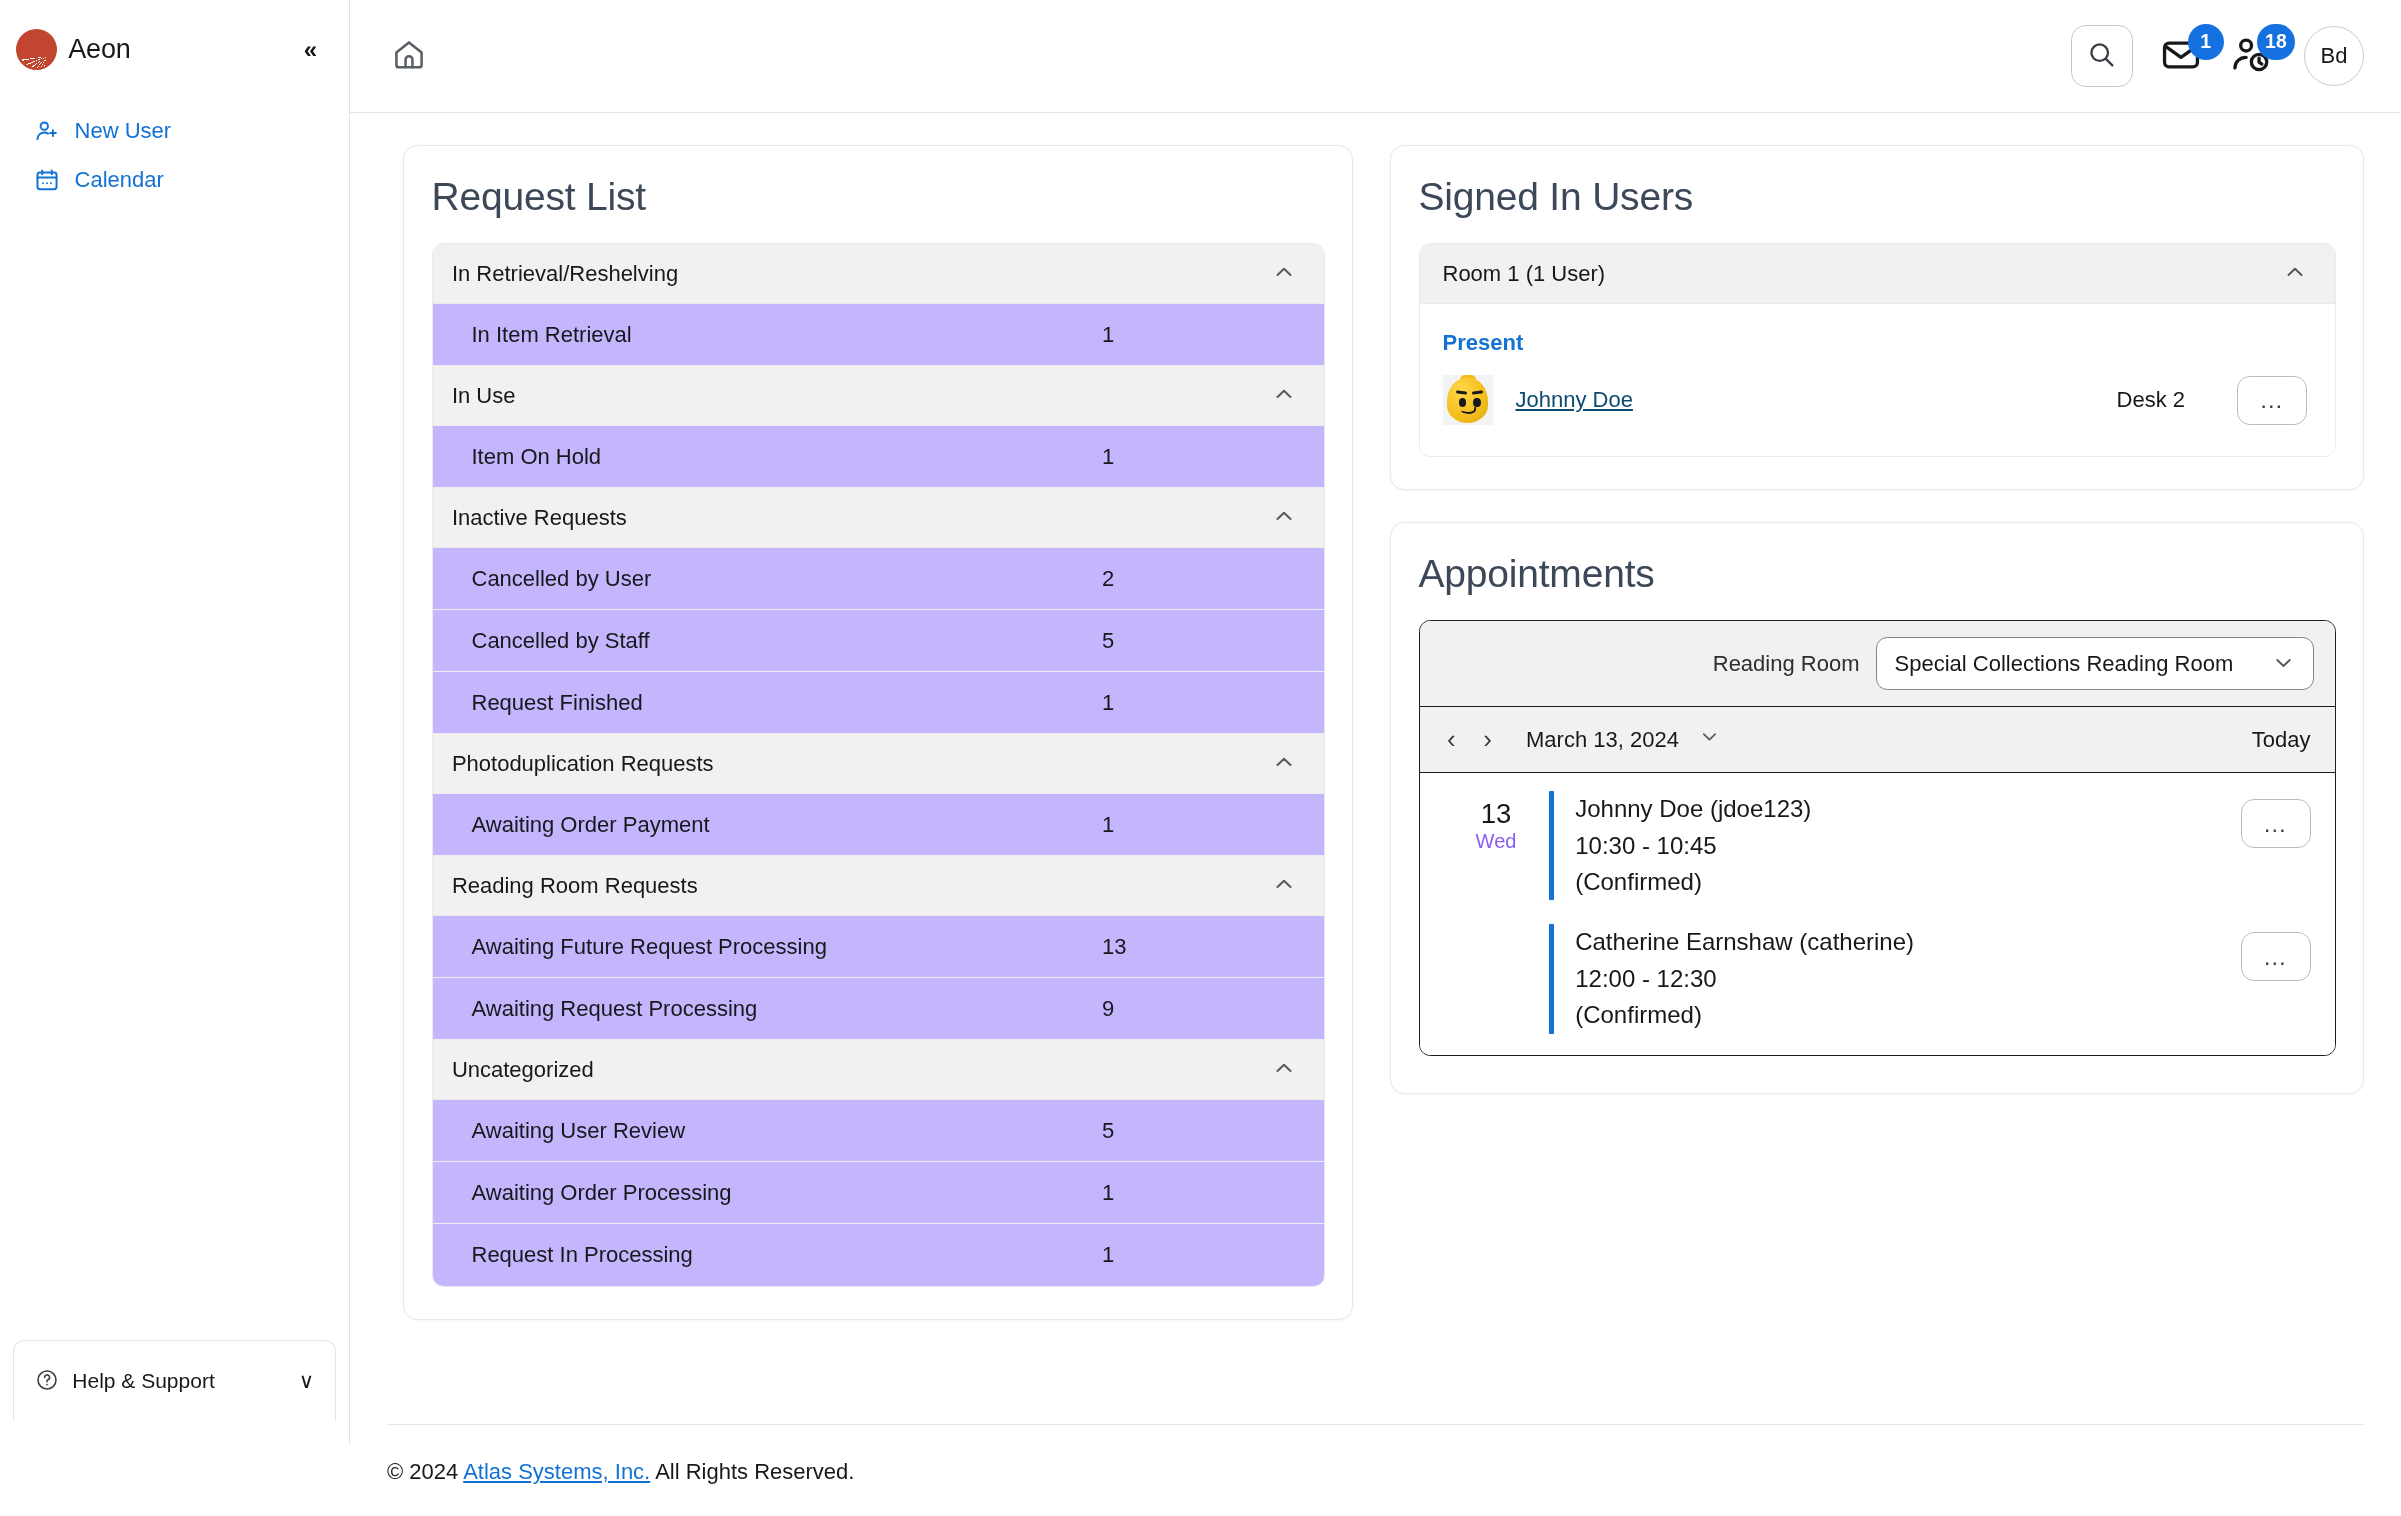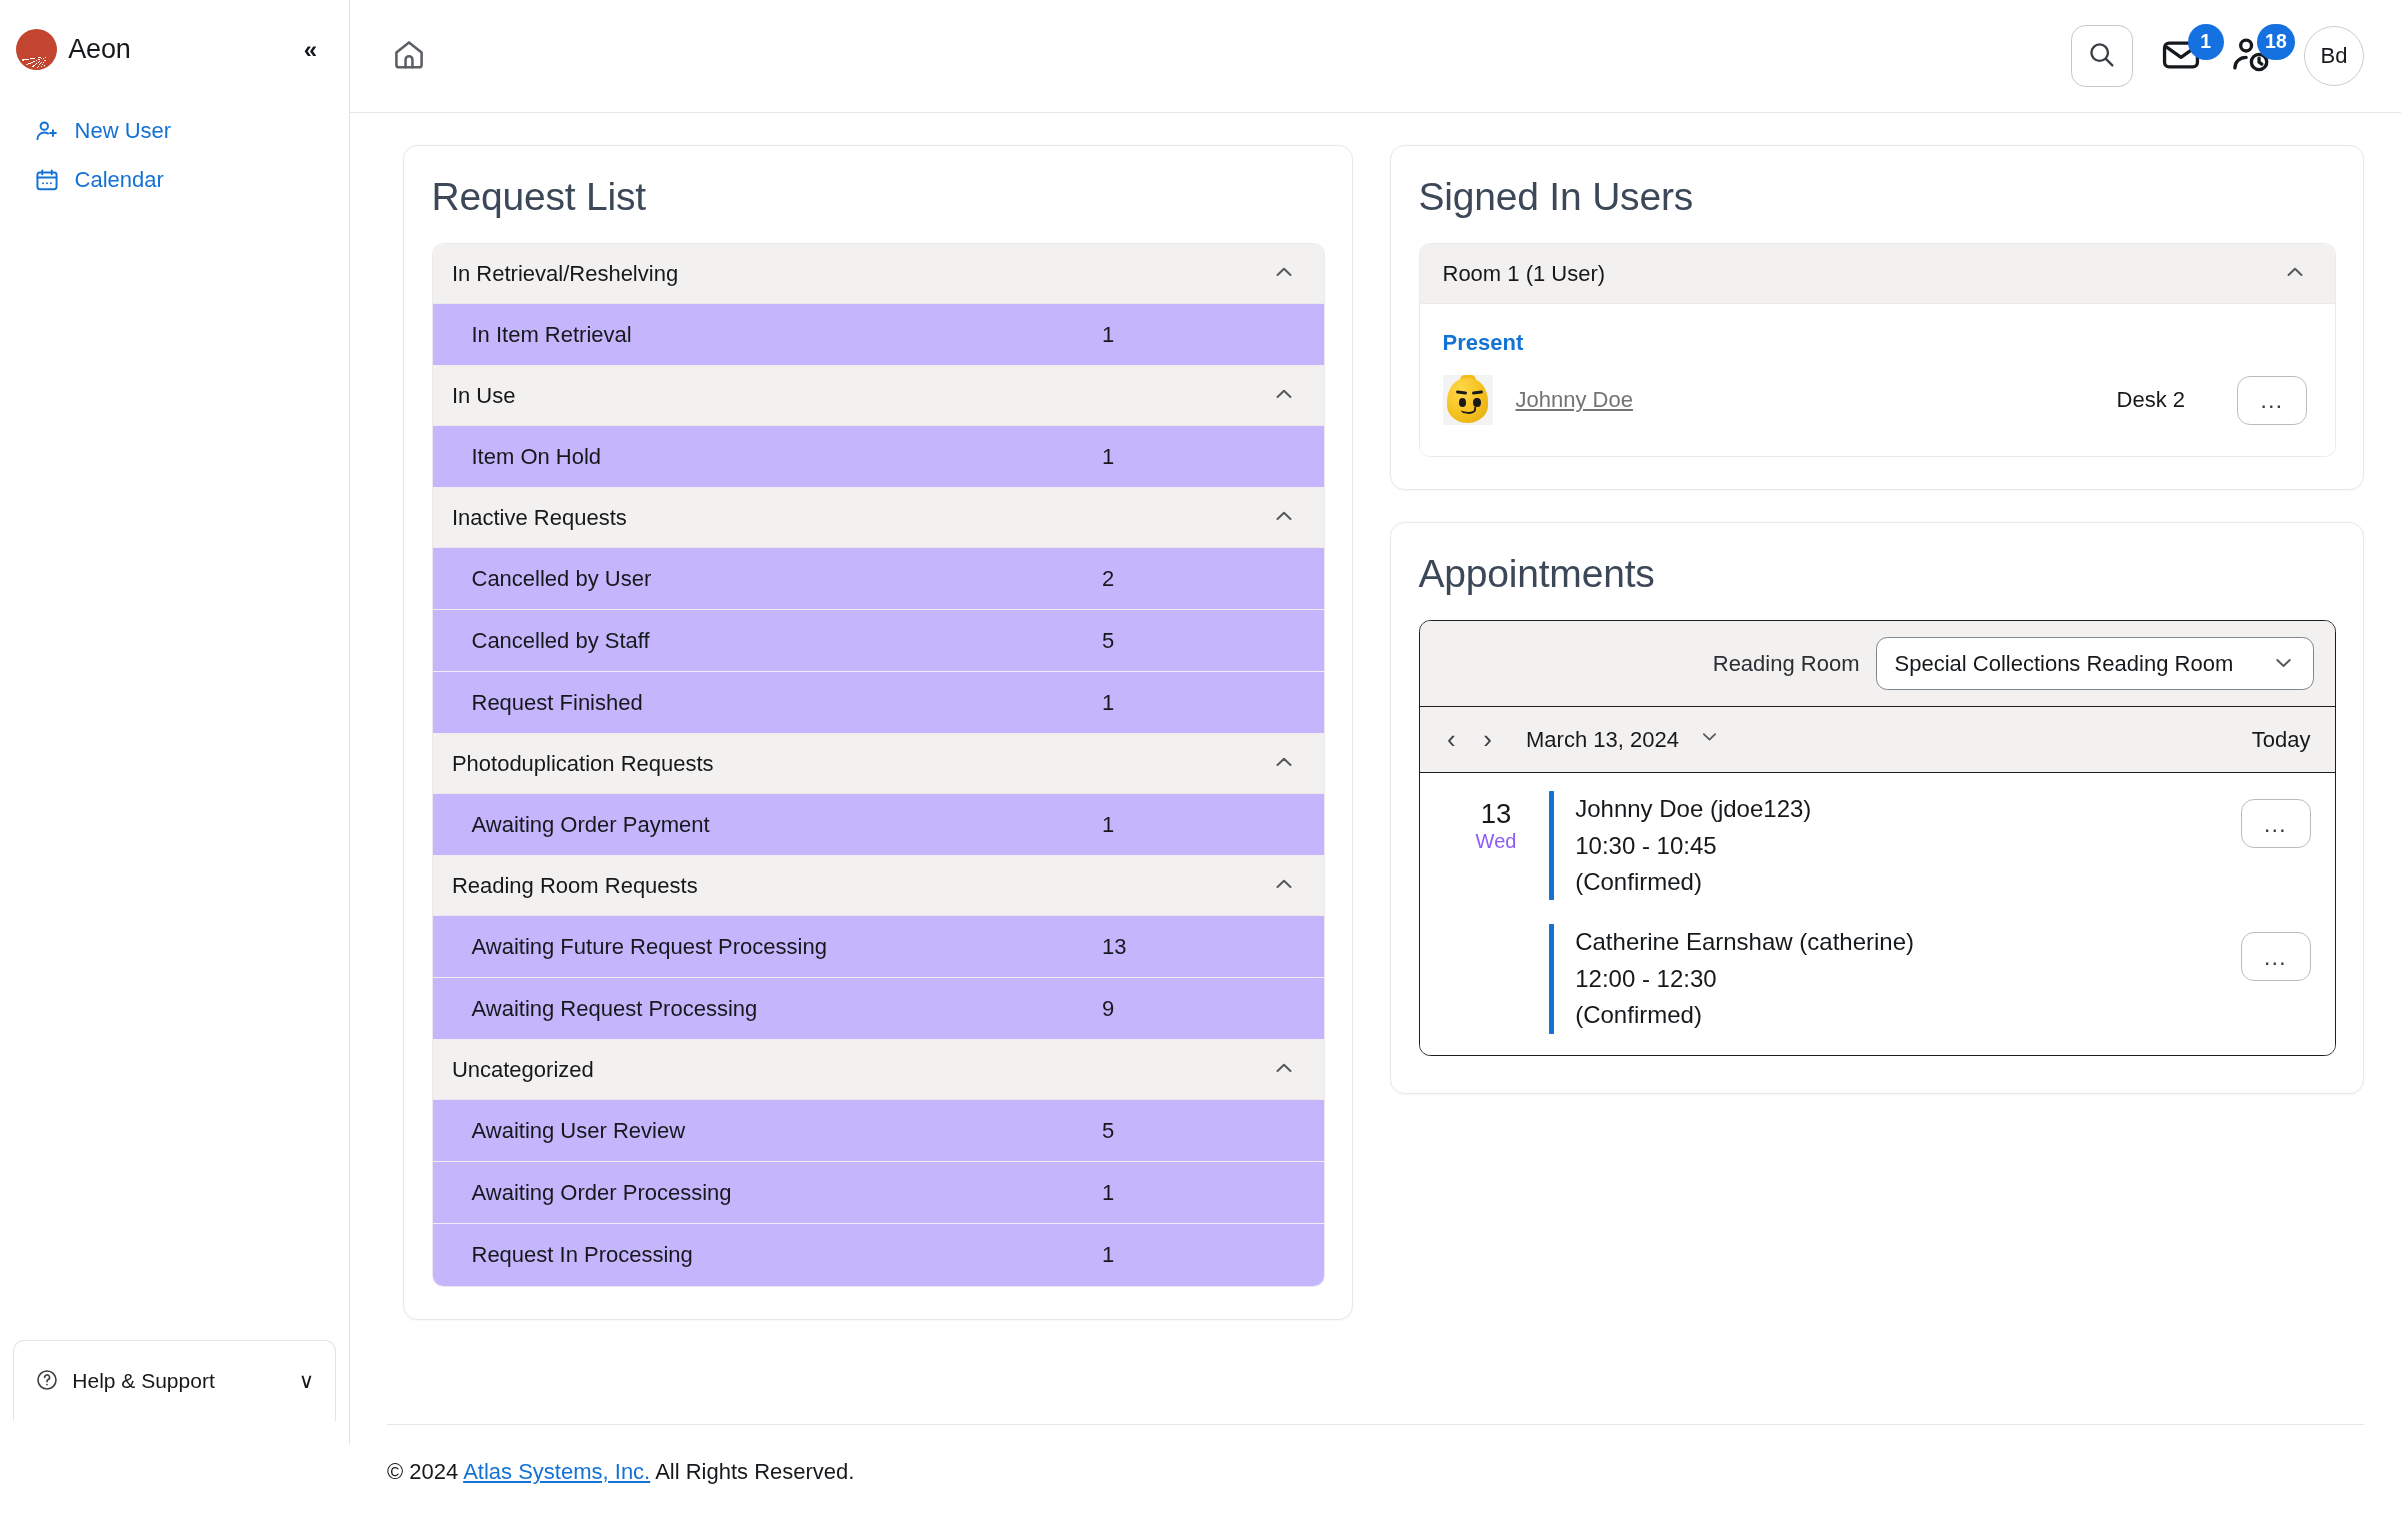--- a/index.html
+++ b/index.html
@@ -255,21 +255,21 @@
   .lego-brow.l { left: 9px; transform: rotate(7deg); }
   .lego-brow.r { left: 25px; transform: rotate(-7deg); }
   .lego-smile {
     position: absolute; left: 13.8px; top: 27.5px;
     width: 14.6px; height: 8px;
     border-bottom: 2.4px solid #1a1a1a;
     border-right: 2.4px solid #1a1a1a;
     border-radius: 0 0 60% 40%;
     transform: rotate(6deg);
   }
-  .siu-name { font-size: 22px; color: #737373; text-decoration: underline; cursor: pointer; }
+  .siu-name { font-size: 22px; color: #0c4a6e; text-decoration: underline; cursor: pointer; }
   .siu-desk { margin-left: auto; font-size: 22px; color: #16191c; margin-right: 29px; }
   .dots-btn {
     width: 70px; height: 49px;
     border: 1.6px solid #b9bdc2;
     border-radius: 13px;
     background: #fff;
     display: flex; align-items: center; justify-content: center;
     cursor: pointer;
     font-size: 24px;
     color: #3a3f45;

